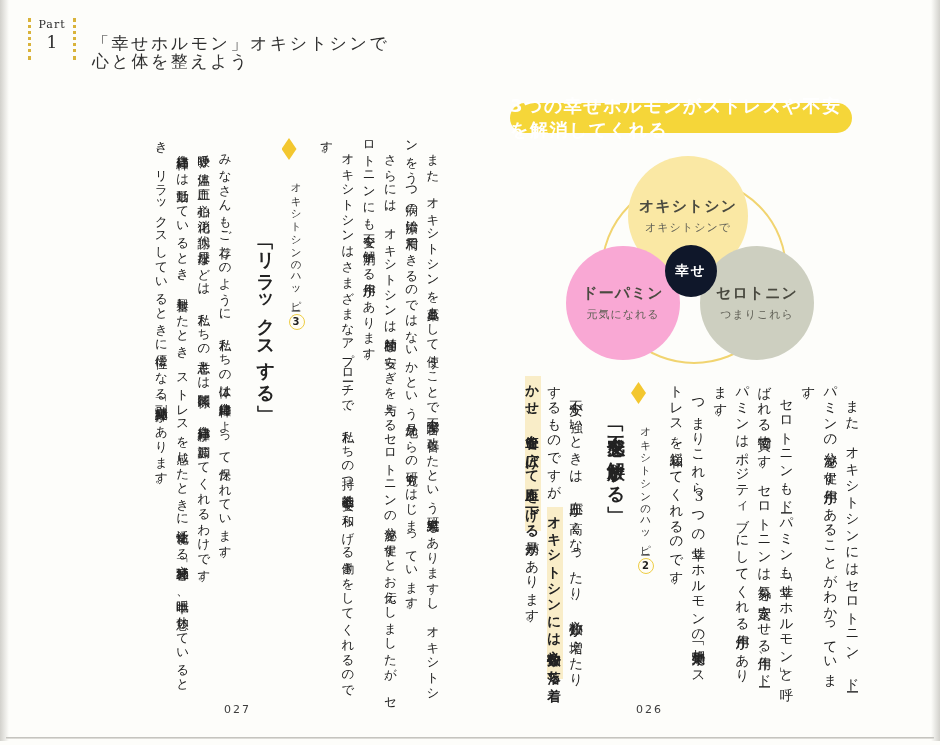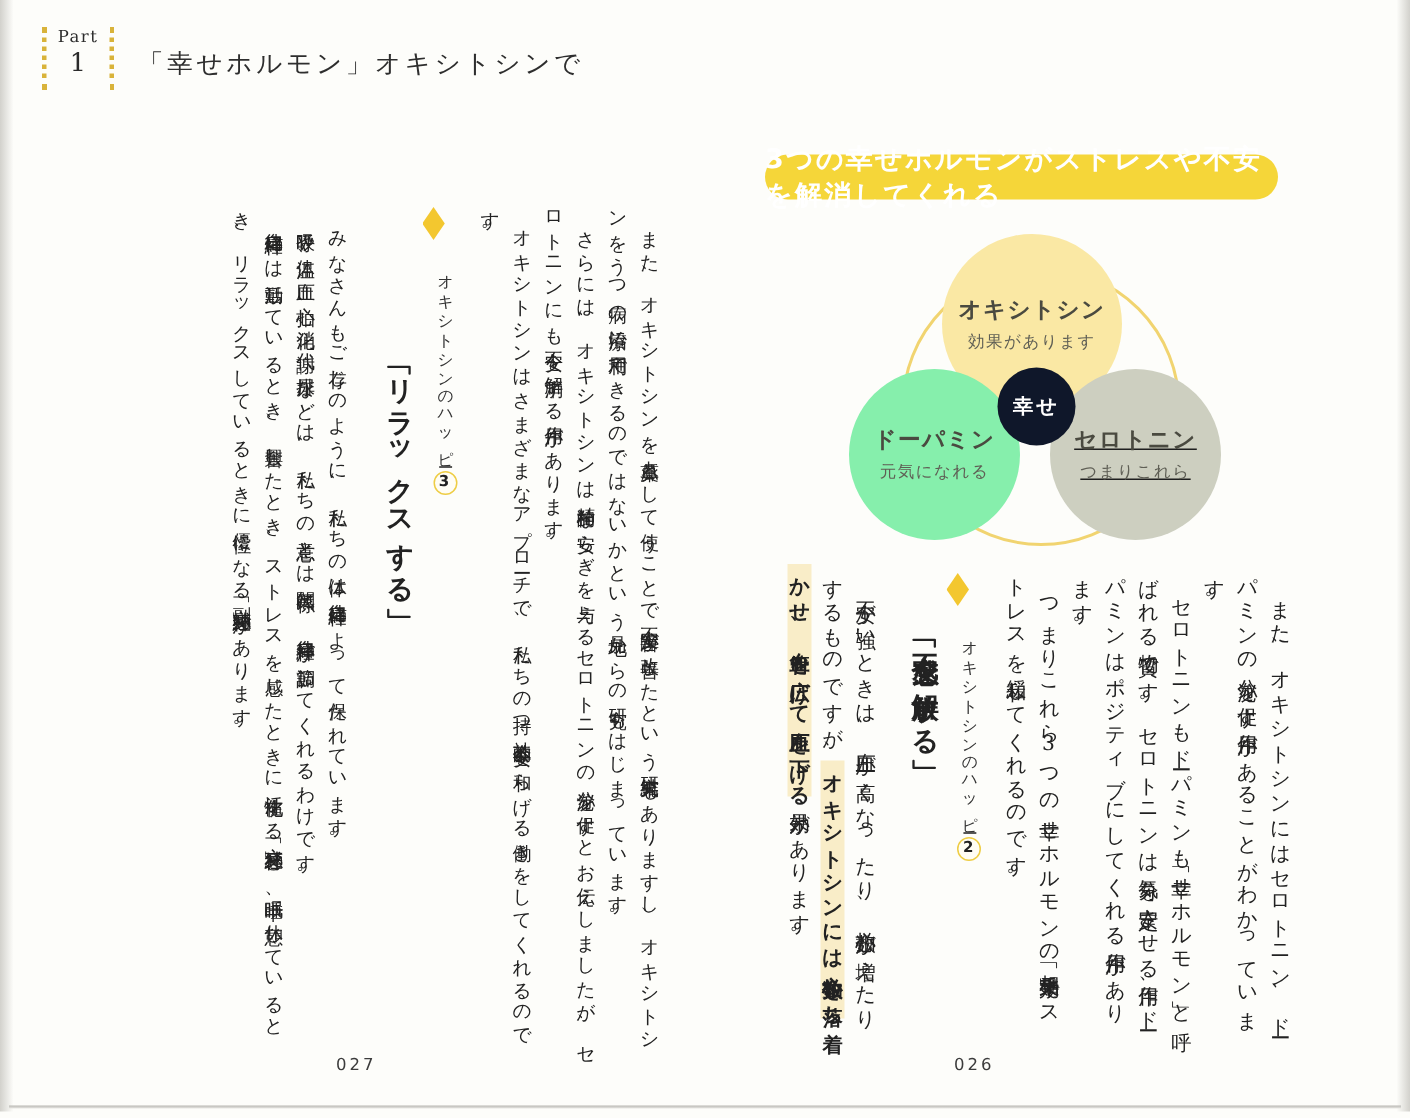--- a/index.html
+++ b/index.html
@@ -38,22 +38,22 @@
   
   .diagram { position:absolute; left:0; top:0; width:940px; height:745px; pointer-events:none; }
   .ring { position:absolute; left:601px; top:178px; width:186px; height:186px;
     border:2.5px solid #f1d470; border-radius:50%; }
   .node { position:absolute; border-radius:50%; display:flex; flex-direction:column;
     align-items:center; justify-content:center;
     font-family:"DejaVu Sans","Liberation Sans",sans-serif; text-align:right; }
   .node .nname { font-size:15px; font-weight:bold; color:#4a4a40; letter-spacing:1px; }
   .node .ndesc { font-size:11px; color:#5f5f55; letter-spacing:1px; margin-top:4px; }
   .node-oxy { left:628px; top:156px; width:120px; height:120px; background:#fae8a4; }
-  .node-dopa { left:566px; top:246px; width:114px; height:114px; background:#86efac; }
-  .node-sero { left:700px; top:246px; width:114px; height:114px; background:#cdcfc0;text-decoration:underline; }
+  .node-dopa { left:566px; top:246px; width:114px; height:114px; background:#f9a8d4; }
+  .node-sero { left:700px; top:246px; width:114px; height:114px; background:#cdcfc0; }
   .node-happy { left:665px; top:245px; width:52px; height:52px; background:#0f172a; }
   .node-happy .nname { font-size:13.5px; color:#fff; letter-spacing:2px; }
 
   
   .vtext { position:absolute; writing-mode:vertical-rl; text-orientation:mixed;
     color:#222; }
   .vtext p { text-indent:1em; }
   .right-body { left:478px; top:376px; width:386px; height:310px;
     font-size:13.5px; letter-spacing:1.2px; line-height:1.63; }
   .left-body { left:68px; top:132px; width:376px; height:572px;
@@ -92,32 +92,33 @@
 
 <div class="part-header">
   <span class="dotline"></span>
   <div class="part-block">
     <div class="part-word">Part</div>
     <div class="part-num">1</div>
   </div>
   <span class="dotline"></span>
   <div class="part-title">
     <div>「幸せホルモン」オキシトシンで</div>
+    <div>心と体を整えよう</div>
   </div>
 </div>
 
 <div class="banner">
   <span>3つの幸せホルモンがストレスや不安を解消してくれる</span>
 </div>
 
 <div class="diagram">
   <div class="ring"></div>
   <div class="node node-oxy">
     <div class="nname">オキシトシン</div>
-    <div class="ndesc">効果があります</div>
+    <div class="ndesc">オキシトシンで</div>
   </div>
   <div class="node node-dopa">
     <div class="nname">ドーパミン</div>
     <div class="ndesc">元気になれる</div>
   </div>
   <div class="node node-sero">
     <div class="nname">セロトニン</div>
     <div class="ndesc">つまりこれら</div>
   </div>
   <div class="node node-happy">

